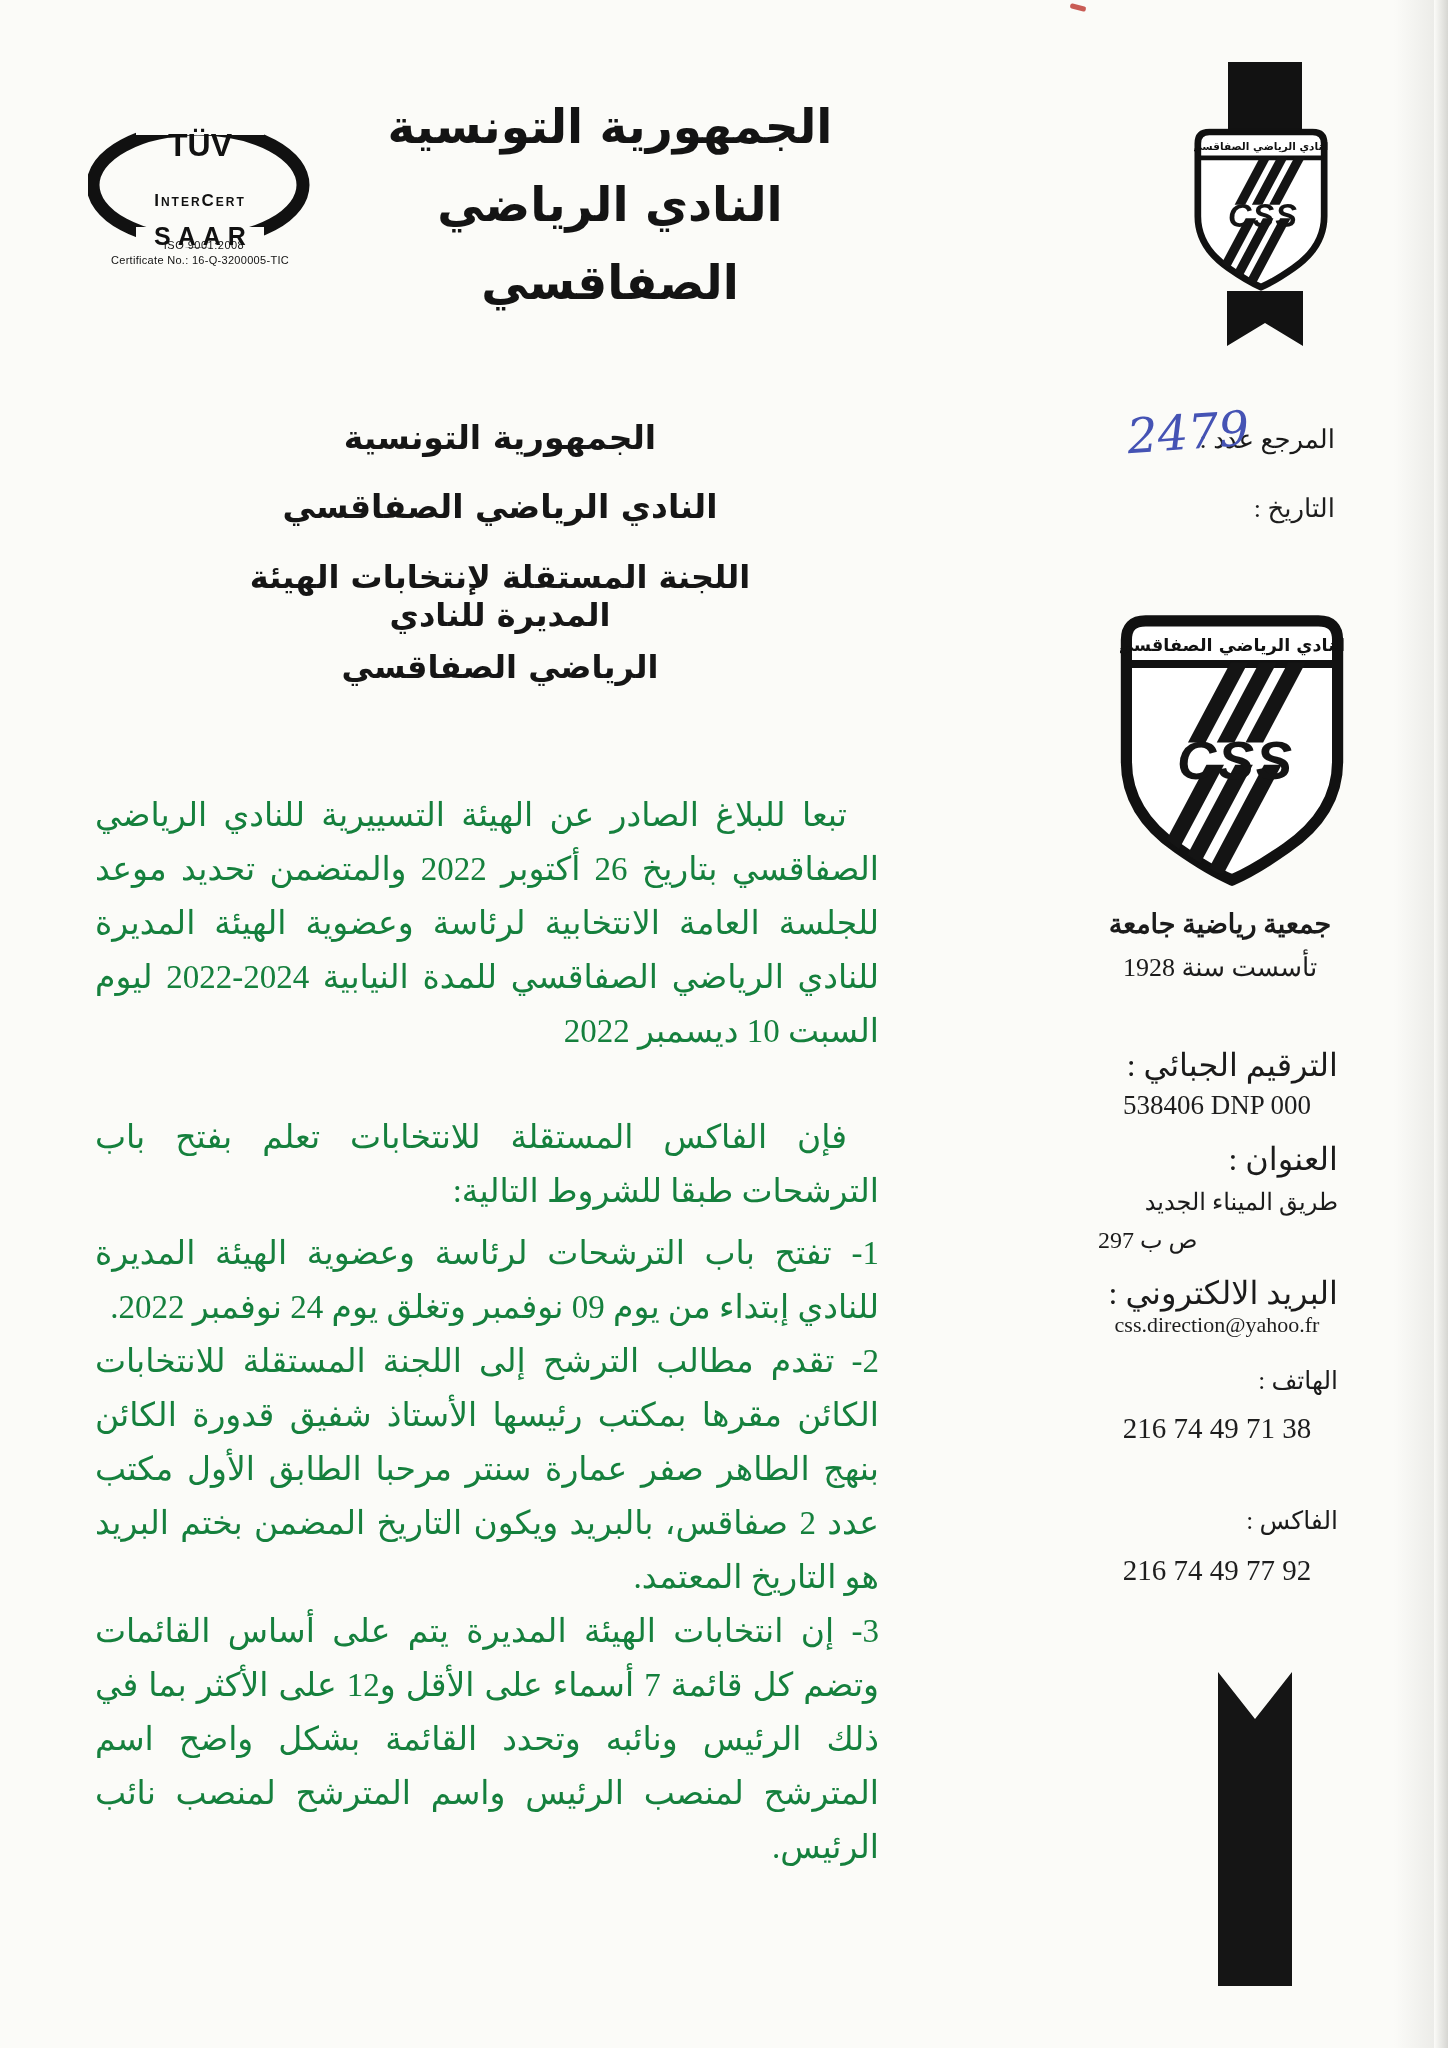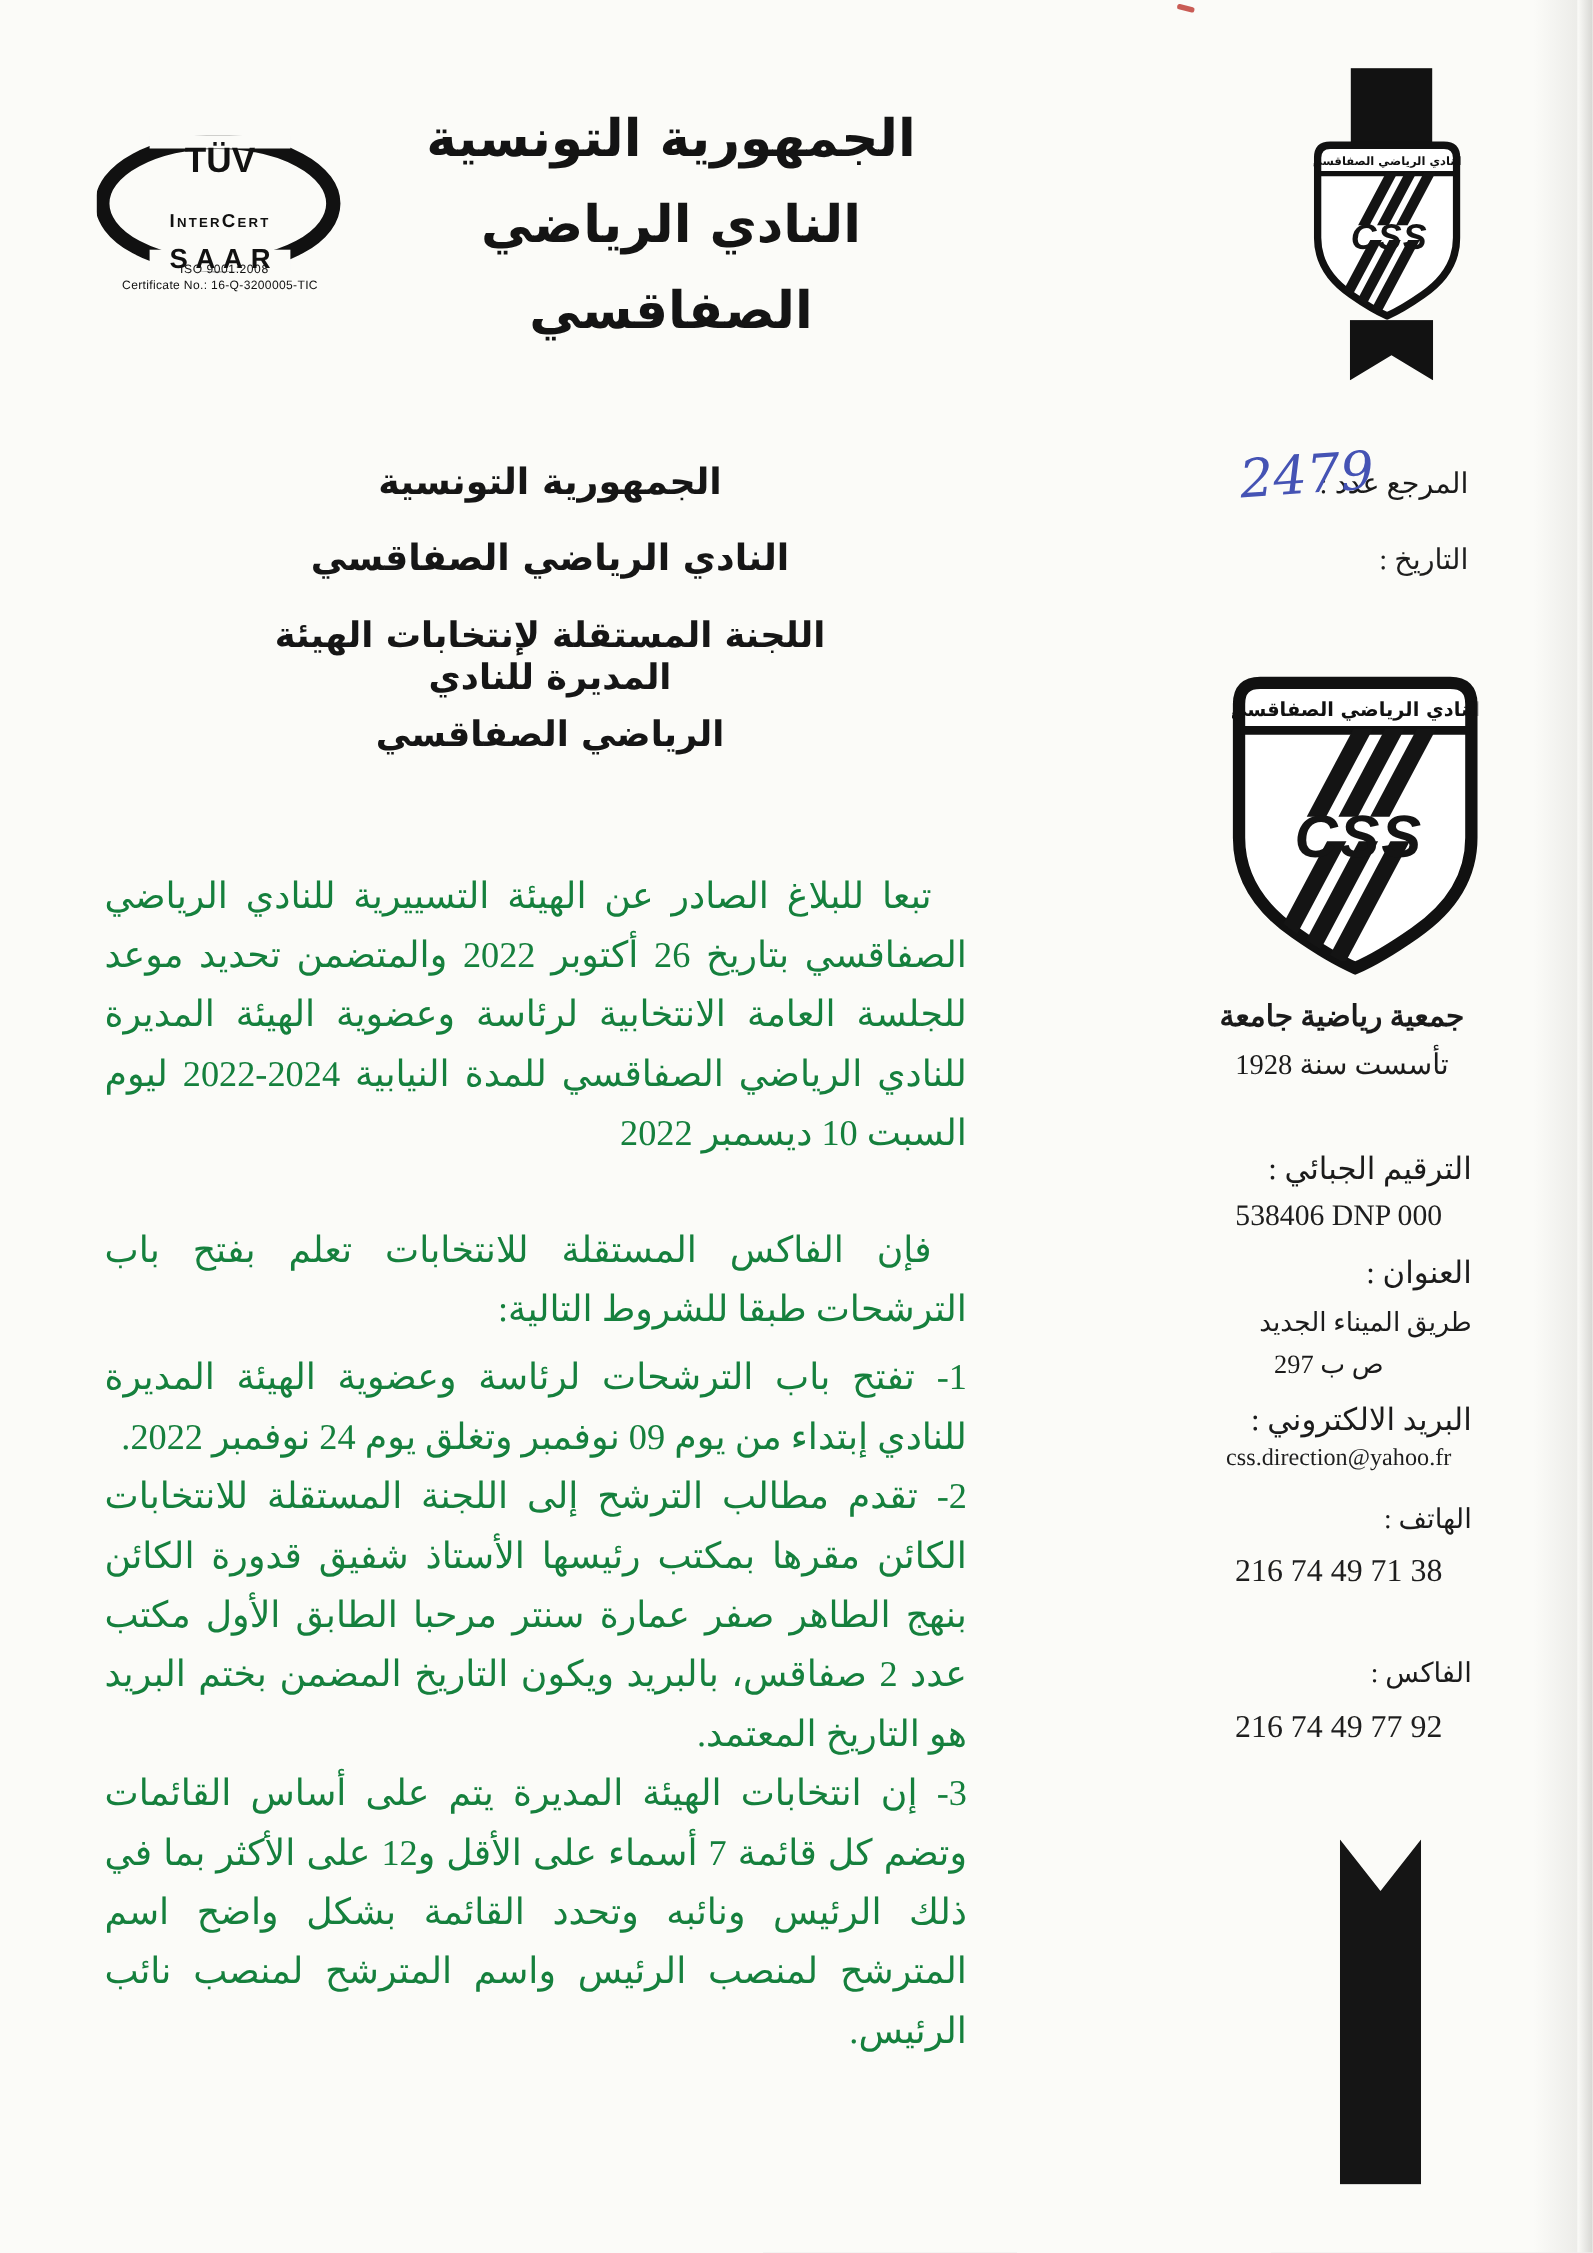--- a/index.html
+++ b/index.html
@@ -54,26 +54,26 @@
     font-weight:bold;color:#161616;
     font-family:"DejaVu Sans","Liberation Sans",sans-serif;}
   .lh .l1{font-size:33px;margin-bottom:30px;}
   .lh .l2{font-size:33px;margin-bottom:32px;}
   .lh .l3{font-size:32px;margin-bottom:14px;}
   .lh .l4{font-size:32px;}
   
   .sb{direction:rtl;color:#1b1b1b;}
   .sb-assoc{left:1098px;top:908px;width:244px;text-align:center;font-size:27px;font-weight:600;}
   .sb-founded{left:1098px;top:952px;width:244px;text-align:center;font-size:26px;}
-  .sb-label{font-size:28px;text-align:right;width:240px;left:1098px;}
+  .sb-label{font-size:32px;text-align:right;width:240px;left:1098px;}
   .sb-value{direction:ltr;text-align:center;width:250px;left:1092px;font-size:27px;}
   .tax-label{top:1046px;} .tax-value{top:1090px;}
   .addr-label{top:1140px;}
   .addr1{left:1098px;top:1188px;width:240px;text-align:right;font-size:24px;}
-  .addr2{left:1098px;top:1226px;width:220px;text-align:center;font-size:24px;direction:rtl;}
+  .addr2{left:1098px;top:1226px;width:220px;text-align:left;font-size:24px;direction:rtl;}
   .email-label{top:1274px;}
   .email-value{top:1312px;font-size:22px;}
   .phone-label{top:1366px;font-size:25px;}
   .phone-value{top:1412px;font-size:29px;}
   .fax-label{top:1506px;font-size:25px;}
   .fax-value{top:1554px;font-size:29px;}
   
   .doc-body{left:95px;top:788px;width:784px;direction:rtl;text-align:justify;
     font-size:33px;line-height:54px;color:#15803d;}
   .doc-body p{margin:0;text-align:justify;text-align-last:right;}

